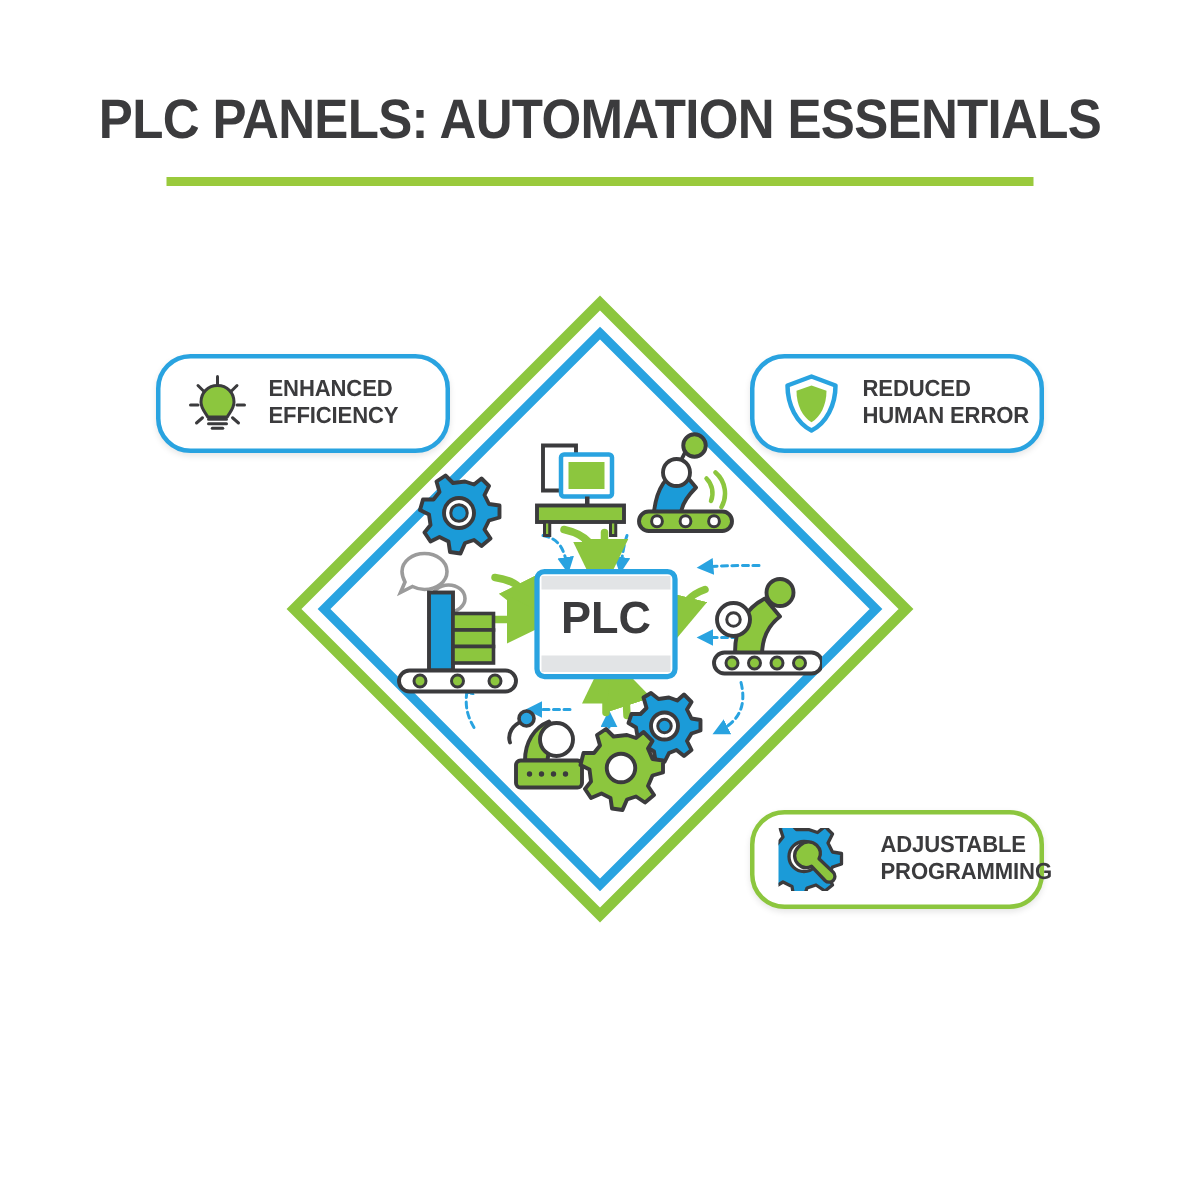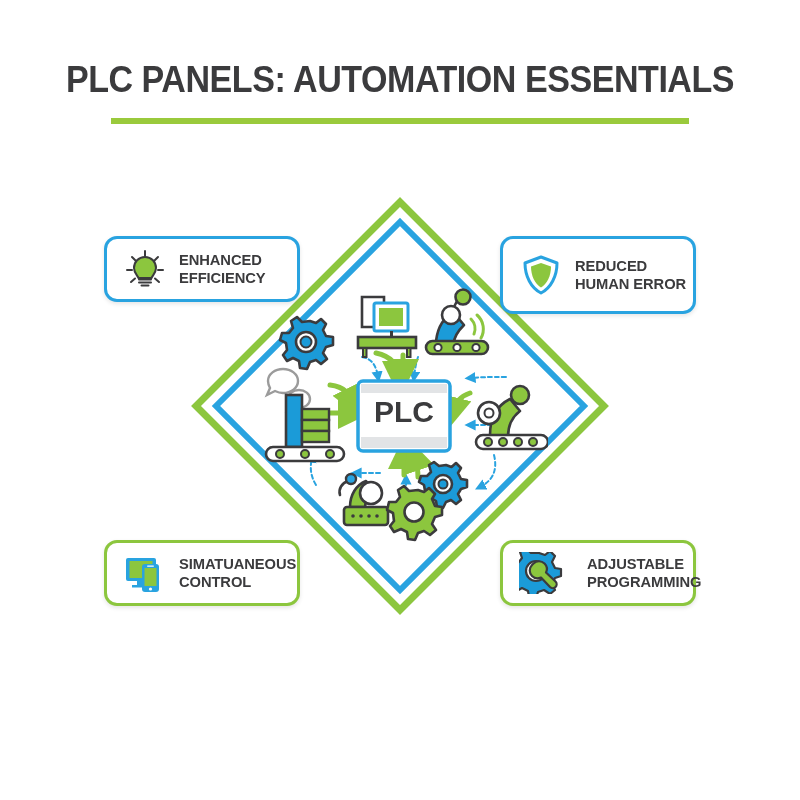--- a/index.html
+++ b/index.html
@@ -90,21 +90,21 @@
     width: 290px;
     height: 260px;
     text-align: center;
   }
 
   
   .badge {
     position: absolute;
     box-sizing: border-box;
     background: #ffffff;
-    border-radius: 13px;
+    border-radius: 23px;
     display: flex;
     align-items: center;
     padding-left: 16px;
     box-shadow: 0 2px 4px rgba(0,0,0,0.10);
   }
   .badge-blue { border: 3px solid #29A3E0; }
   .badge-green { border: 3px solid #8CC63E; }
 
   .badge-icon {
     width: 44px;
@@ -120,21 +120,21 @@
     font-weight: bold;
     color: #3b3b3d;
     line-height: 18px;
     letter-spacing: -0.1px;
     transform: scaleX(0.95);
     transform-origin: left center;
     white-space: pre-line;
   }
 
   #badge-tl { left: 104px; top: 236px; width: 196px; height: 66px; }
-  #badge-tr { left: 500px; top: 236px; width: 196px; height: 78px; }
+  #badge-tr { left: 500px; top: 236px; width: 196px; height: 66px; }
   #badge-bl { left: 104px; top: 540px; width: 196px; height: 66px; }
   #badge-br { left: 500px; top: 540px; width: 196px; height: 66px; gap: 12px; }
 </style>
 </head>
 <body>
 
 <div id="poster">
 
   <div class="header">
     <div class="title">PLC PANELS: AUTOMATION ESSENTIALS</div>
@@ -297,36 +297,20 @@
     <div class="badge-icon">
       <svg width="42" height="42" viewBox="0 0 42 42">
         <path d="M21,3 L37,9 C37,22 31,34 21,39 C11,34 5,22 5,9 z" fill="#ffffff" stroke="#29A3E0" stroke-width="3" stroke-linejoin="round"></path>
         <path d="M21,9 L31,12.5 C31,22 27,30 21,33.5 C15,30 11,22 11,12.5 z" fill="#8CC63E"></path>
       </svg>
     </div>
     <div class="badge-label">REDUCED
 HUMAN ERROR</div>
   </div>
 
-  <div id="badge-bl" class="badge badge-green">
-    <div class="badge-icon">
-      <svg width="44" height="42" viewBox="0 0 44 42">
-        <rect x="3" y="6" width="30" height="23" rx="2" fill="#29A3E0"></rect>
-        <rect x="6.5" y="9" width="23" height="17" fill="#8CC63E"></rect>
-        <path d="M14,29 h10 v4 h-10 z" fill="#29A3E0"></path>
-        <path d="M9,33 h20 v2.5 h-20 z" fill="#29A3E0"></path>
-        <rect x="19" y="12" width="17" height="28" rx="3" fill="#29A3E0"></rect>
-        <rect x="21.5" y="16" width="12" height="18" fill="#8CC63E"></rect>
-        <circle cx="27.5" cy="37" r="1.6" fill="#ffffff"></circle>
-        <rect x="24" y="13.4" width="7" height="1.4" rx="0.7" fill="#ffffff"></rect>
-      </svg>
-    </div>
-    <div class="badge-label">SIMATUANEOUS
-CONTROL</div>
-  </div>
 
   <div id="badge-br" class="badge badge-green">
     <div class="badge-icon">
       <svg width="44" height="42" viewBox="0 0 44 42">
         <g transform="translate(20,20)">
           <path d="M0,-19 L6,-17 L11,-21 L16,-16 L13,-10 L16,-4 L22,-3 L22,4 L16,6 L13,12 L16,18 L11,22 L5,18 L-1,20 L-3,26 L-10,25 L-11,19 L-17,16 L-22,19 L-26,13 L-22,8 L-23,1 L-29,-2 L-27,-9 L-21,-9 L-17,-14 L-19,-20 L-13,-24 L-8,-19 z" fill="#1B9BD8" stroke="#3b3b3d" stroke-width="2.2" stroke-linejoin="round"></path>
           <circle cx="-3" cy="-1" r="10" fill="#ffffff" stroke="#3b3b3d" stroke-width="2.2"></circle>
         </g>
         <path d="M13,13 C10,16 10,21 13,24 C15.5,26.5 19,27 22,25.5 L31,35 C32.5,36.5 35,36.5 36.5,35 C38,33.5 38,31 36.5,29.5 L27,20.5 C28.5,17.5 28,14 25.5,11.5 C22.5,8.5 17.5,8.5 14.5,11.5 z" fill="#8CC63E" stroke="#3b3b3d" stroke-width="2.2" stroke-linejoin="round"></path>
       </svg>

